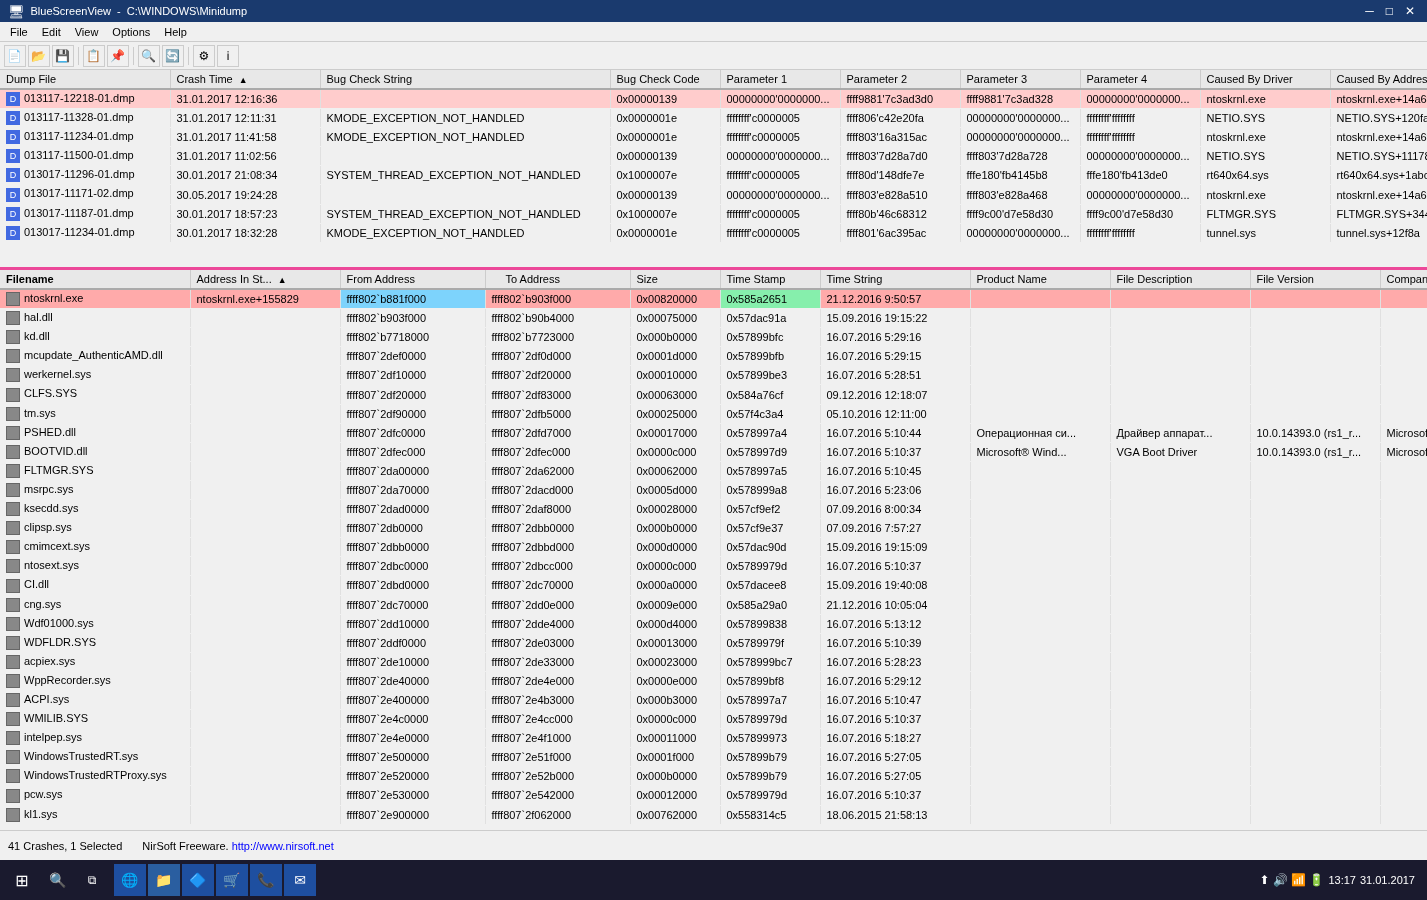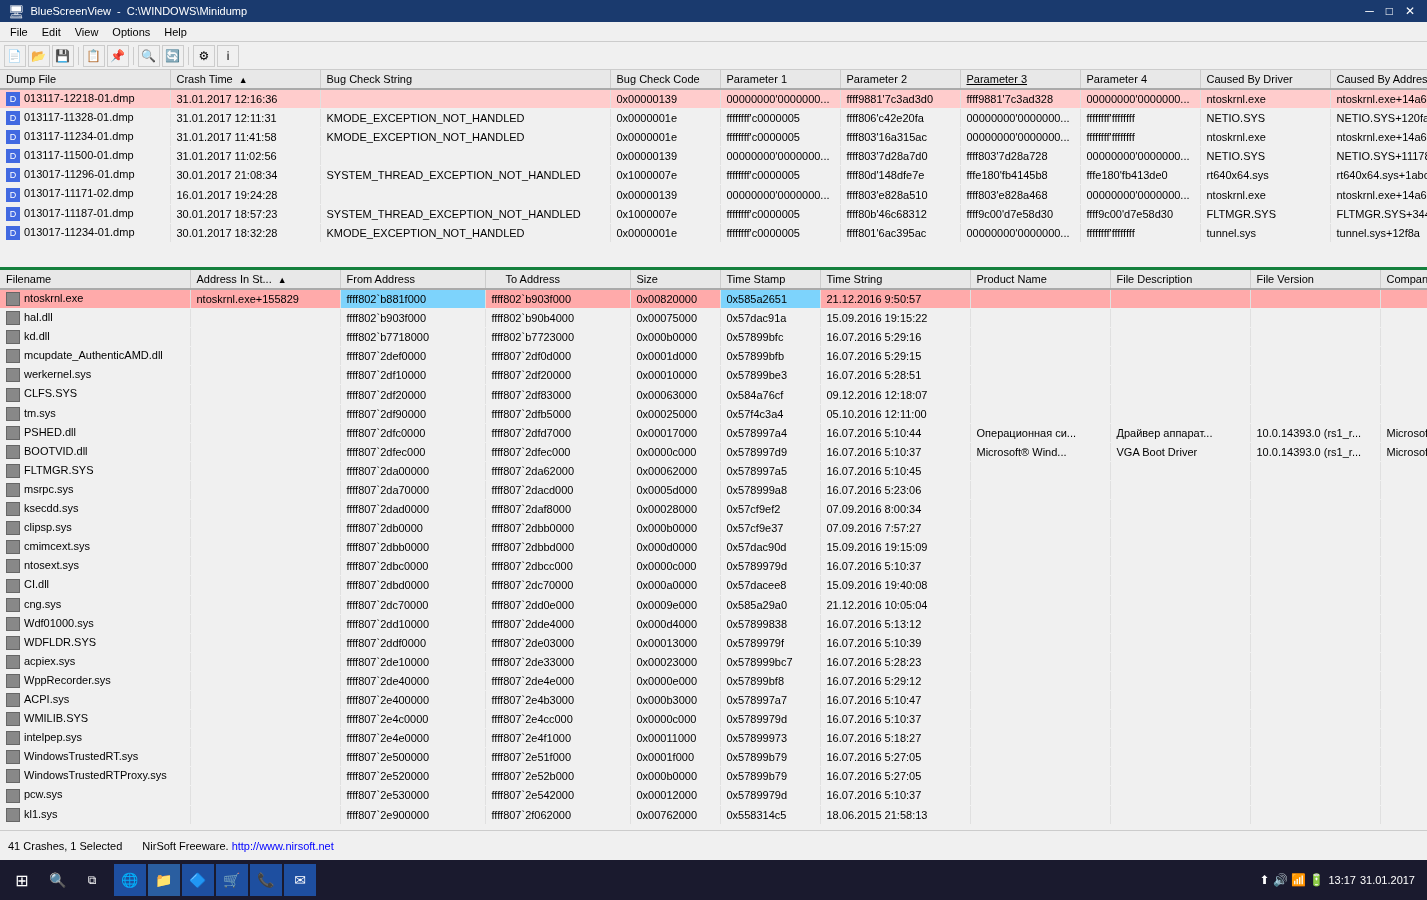--- a/index.html
+++ b/index.html
@@ -56,21 +56,21 @@
       display: flex;
       flex-direction: column;
       height: calc(900px - 22px - 20px - 28px - 30px);
     }
 
     
     #crashes-pane {
       height: 200px;
       overflow-y: auto;
       overflow-x: auto;
-      border-bottom: 3px solid #15803d;
+      border-bottom: 3px solid #ec4899;
     }
 
     
     #drivers-pane {
       flex: 1;
       overflow-y: auto;
       overflow-x: auto;
     }
 
     
@@ -204,21 +204,21 @@
   <div id="crashes-pane">
     <table>
       <thead>
         <tr>
           <th style="width:170px;">Dump File</th>
           <th style="width:150px;">Crash Time <span class="sort-arrow">▲</span></th>
           <th style="width:290px;">Bug Check String</th>
           <th style="width:110px;margin-top:8px;">Bug Check Code</th>
           <th style="width:120px;">Parameter 1</th>
           <th style="width:120px;">Parameter 2</th>
-          <th style="width:120px;text-decoration:underline;">Parameter 3</th>
+          <th style="width:120px;">Parameter 3</th>
           <th style="width:120px;">Parameter 4</th>
           <th style="width:130px;">Caused By Driver</th>
           <th style="width:140px;">Caused By Address</th>
 
         </tr>
       </thead>
       <tbody id="crashes-tbody">
       <tr class="row-red-bg">
             <td><span class="file-icon">D</span>013117-12218-01.dmp</td>
             <td>31.01.2017 12:16:36</td>
@@ -274,21 +274,21 @@
             <td>0x1000007e</td>
             <td>ffffffff'c0000005</td>
             <td>ffff80d'148dfe7e</td>
             <td>fffe180'fb4145b8</td>
             <td>fffe180'fb413de0</td>
             <td>rt640x64.sys</td>
             <td>rt640x64.sys+1abc2</td>
           </tr>
           <tr>
             <td><span class="file-icon">D</span>013017-11171-02.dmp</td>
-            <td>16.01.2017 19:24:28</td>
+            <td>30.05.2017 19:24:28</td>
             <td></td>
             <td>0x00000139</td>
             <td>00000000'0000000...</td>
             <td>ffff803'e828a510</td>
             <td>ffff803'e828a468</td>
             <td>00000000'0000000...</td>
             <td>ntoskrnl.exe</td>
             <td>ntoskrnl.exe+14a6f0</td>
           </tr>
           <tr>
@@ -316,42 +316,42 @@
             <td>tunnel.sys+12f8a</td>
           </tr>
         </tbody>
     </table>
   </div>
 
   <div id="drivers-pane">
     <table>
       <thead>
         <tr>
-          <th style="width:190px;">Filename</th>
+          <th style="width:190px;font-weight:bold;">Filename</th>
           <th style="width:150px;margin-top:31px;">Address In St... <span class="sort-arrow">▲</span></th>
           <th style="width:145px;">From Address</th>
           <th style="width:145px;padding-left:20px;">To Address</th>
           <th style="width:90px;">Size</th>
           <th style="width:100px;">Time Stamp</th>
           <th style="width:150px;">Time String</th>
           <th style="width:140px;">Product Name</th>
           <th style="width:140px;">File Description</th>
           <th style="width:130px;">File Version</th>
           <th style="width:140px;">Company</th>
 
         </tr>
       </thead>
       <tbody id="drivers-tbody">
       <tr class="row-selected" style="background: rgb(255, 170, 170);">
             <td style="background: rgb(255, 170, 170); color: black;"><span class="driver-icon" style="background:#888;border:1px solid #666;"></span>ntoskrnl.exe</td>
             <td style="background: rgb(255, 170, 170); color: black;">ntoskrnl.exe+155829</td>
             <td style="background: #7dd3fc; color: black;">ffff802`b881f000</td>
             <td style="background: rgb(255, 170, 170); color: black;">ffff802`b903f000</td>
             <td style="background: rgb(255, 170, 170); color: black;">0x00820000</td>
-            <td style="background: #7dd3fc; color: black;">0x585a2651</td>
+            <td style="background: #86efac; color: black;">0x585a2651</td>
             <td style="background: rgb(255, 170, 170); color: black;">21.12.2016 9:50:57</td>
             <td style="background: rgb(255, 170, 170); color: black;"></td>
             <td style="background: rgb(255, 170, 170); color: black;"></td>
             <td style="background: rgb(255, 170, 170); color: black;"></td>
             <td style="background: rgb(255, 170, 170); color: black;"></td>
           </tr>
           <tr>
             <td><span class="driver-icon" style="background:#888;border:1px solid #666;"></span>hal.dll</td>
             <td></td>
             <td>ffff802`b903f000</td>

